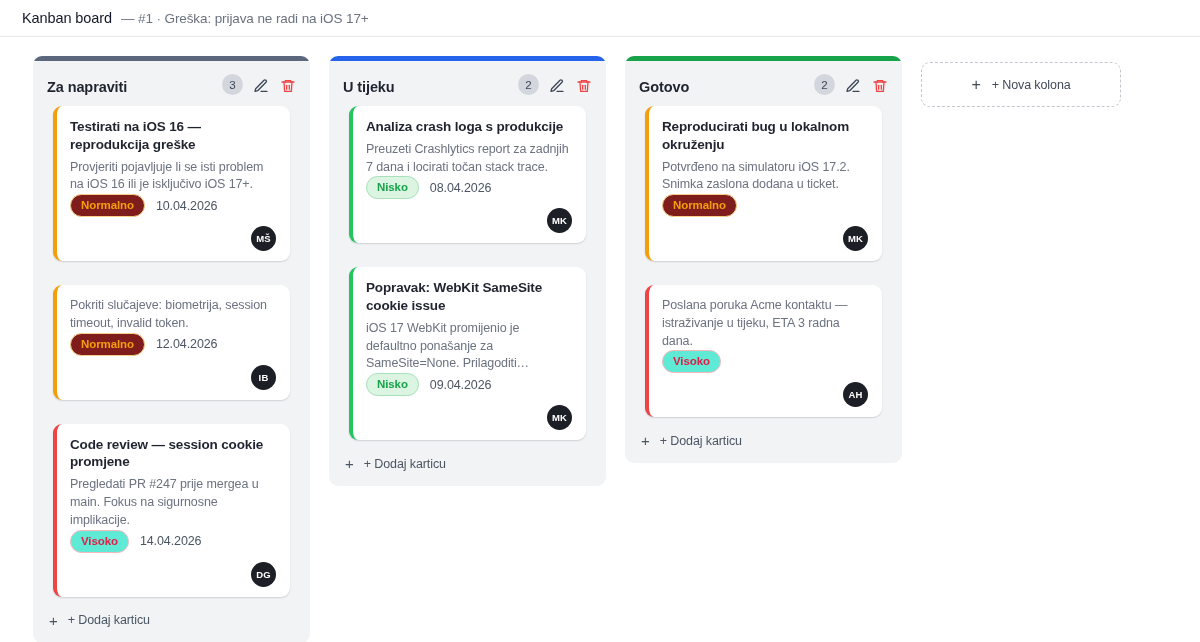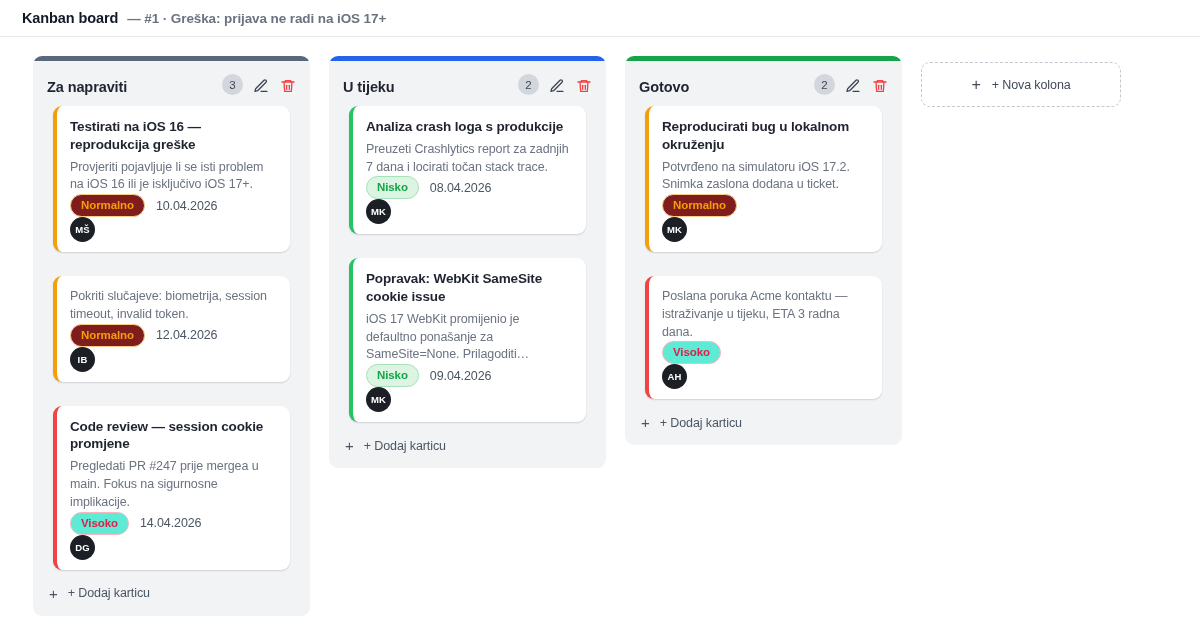--- a/index.html
+++ b/index.html
@@ -14,29 +14,28 @@
   .topbar {
     height: 37px;
     border-bottom: 1px solid #e6e8ec;
     display: flex;
     align-items: center;
     padding: 0 0 0 22px;
     gap: 9px;
   }
   .app-title {
     font-size: 14.5px;
-    font-weight: bold;
+    font-weight: normal;
     color: #111827;
     letter-spacing: -0.1px;
   }
   .ticket-ref {
     font-size: 13.5px;
     color: #6b7280;
     letter-spacing: -0.1px;
-    font-weight: bold;
   }
 
   
   .board {
     display: flex;
     align-items: flex-start;
     gap: 19px;
     padding: 19px 0 0 33px;
   }
 
@@ -123,21 +122,22 @@
   .badge.prio-high   { color: #e11d48; background: #5eead4; border-color: #f8b7bd; }
   .badge.prio-normal { color: #f59e0b; background: #7f1d1d; border-color: #f6cf8a; }
   .badge.prio-low    { color: #16a34a; background: #dcf5e3; border-color: #a7e0ba; }
   .card-date {
     font-size: 12.5px;
     color: #4b5563;
     letter-spacing: -0.1px;
   }
   .card-foot {
     display: flex;
-    justify-content: flex-start;
+    justify-content: flex-end;
+    margin-top: 9px;
   }
   .avatar {
     width: 25px; height: 25px;
     border-radius: 50%;
     background: #1c1f26;
     color: #ffffff;
     font-size: 9.5px;
     font-weight: bold;
     display: flex; align-items: center; justify-content: center;
     letter-spacing: 0.2px;

